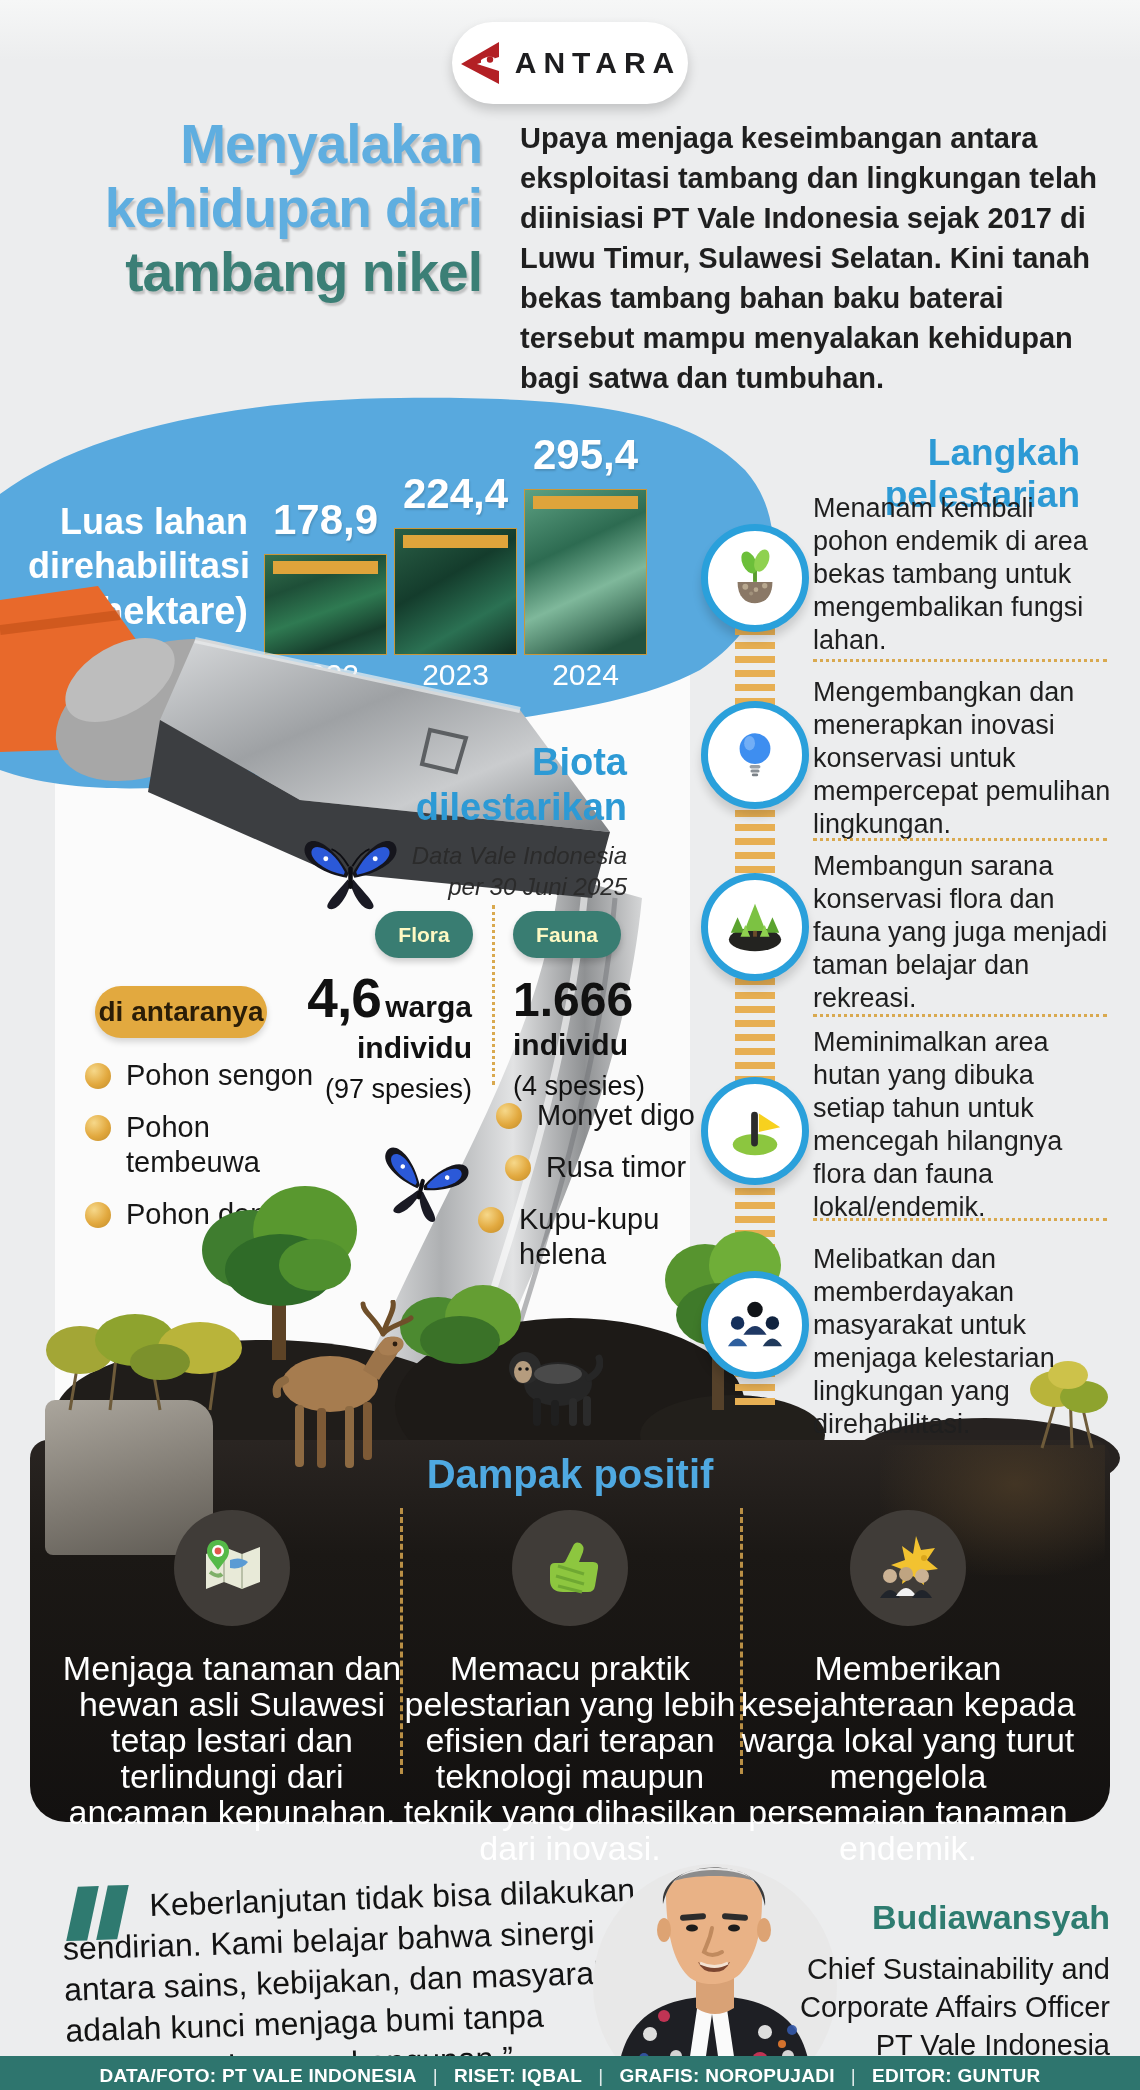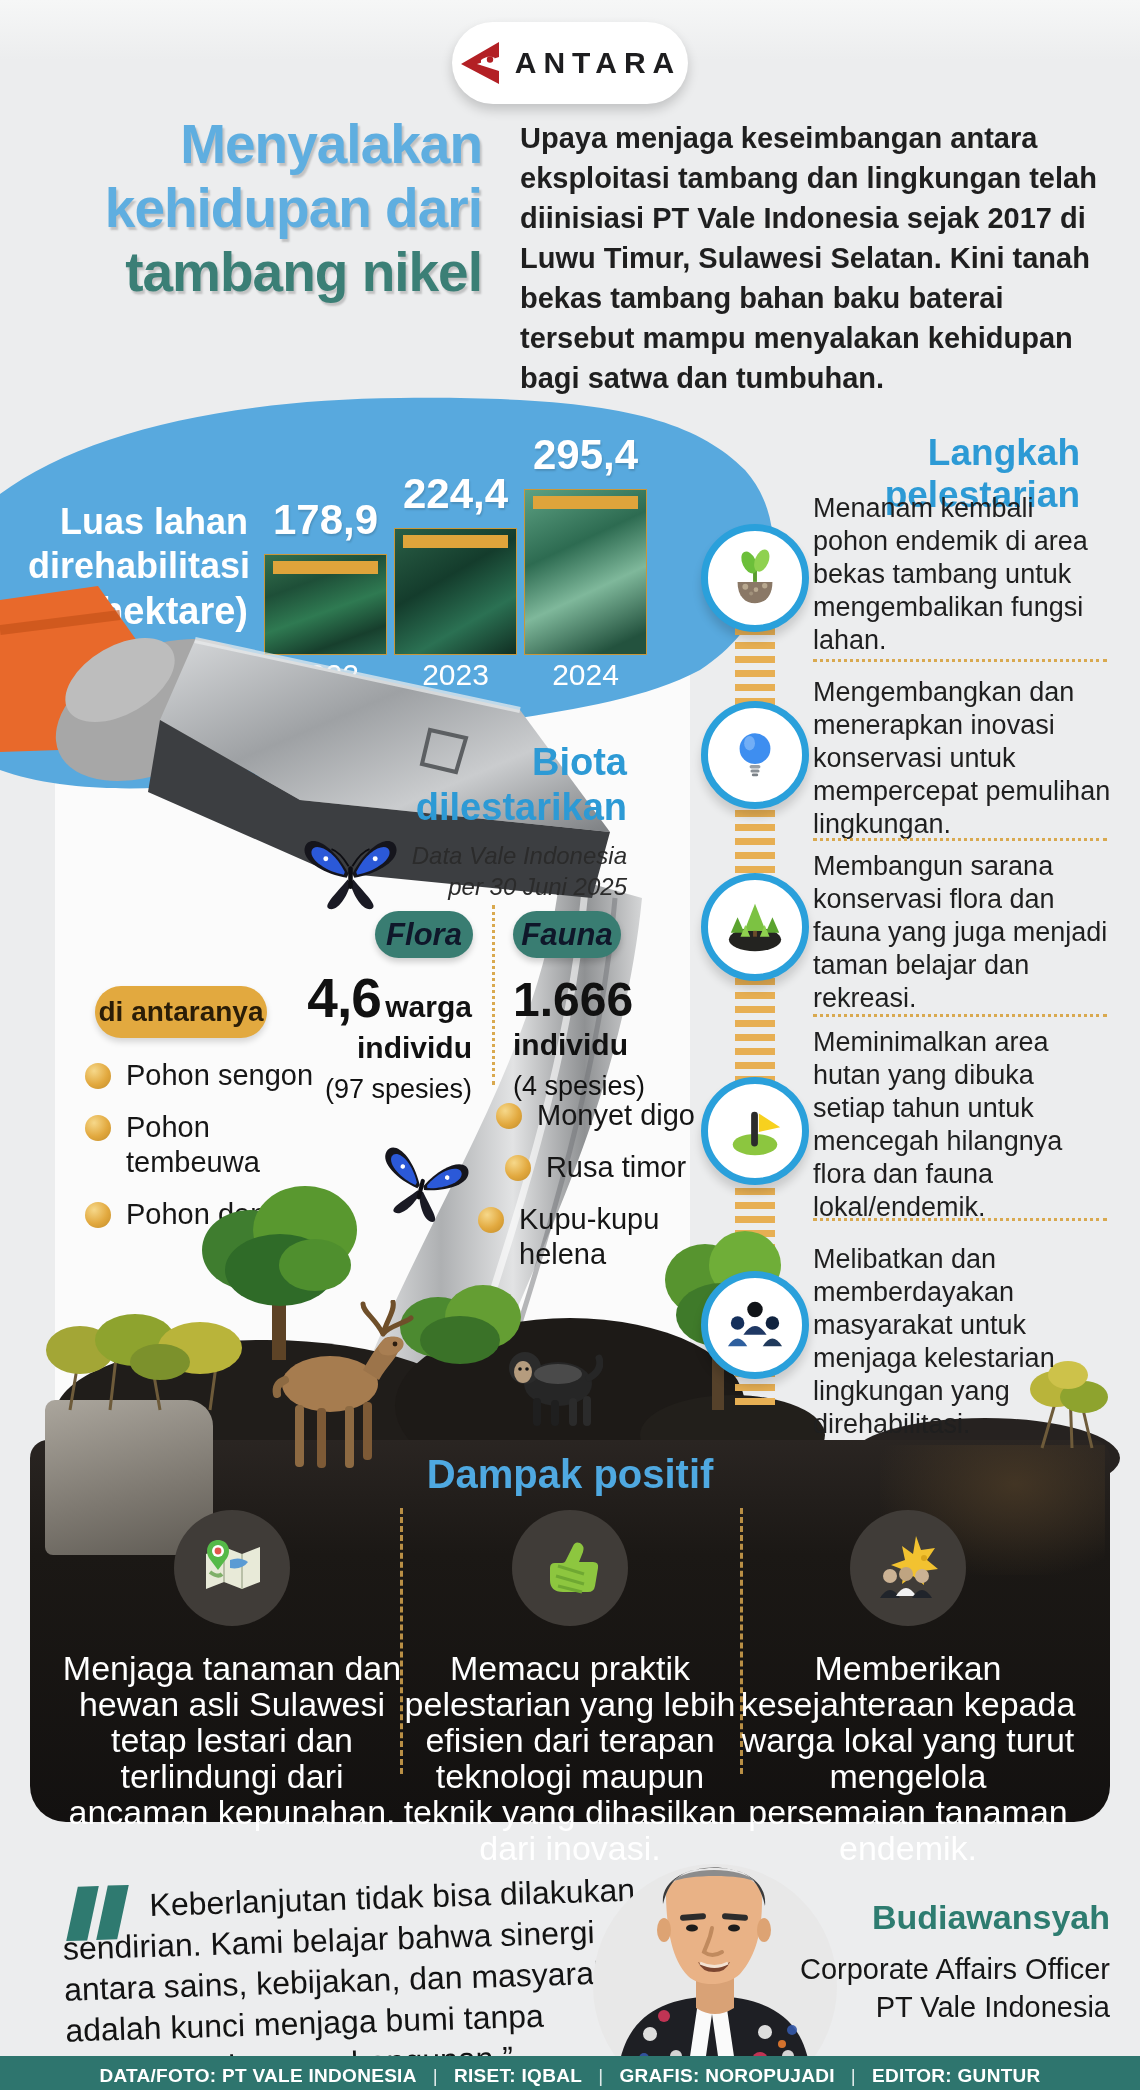--- a/index.html
+++ b/index.html
@@ -34,21 +34,21 @@
   .step-circle{width:108px;height:108px;box-sizing:border-box;border:7px solid #2AA0DB;border-radius:50%;background:#fff;display:flex;align-items:center;justify-content:center;box-shadow:0 8px 10px rgba(0,0,0,.15);z-index:6;left:701px;}
   .step-text{left:813px;width:300px;font-size:27px;line-height:33px;font-weight:500;color:#1f1f1f;z-index:6;}
   .step-sep{left:813px;width:294px;border-top:3px dotted #D9A94F;z-index:6;}
   
   .photo-svg{left:0px;top:560px;z-index:3;}
   .butterfly{z-index:3;}
   
   .panel{left:55px;top:640px;width:635px;height:805px;background:#FBFBFB;z-index:0;}
   .biota-head{right:513px;top:740px;text-align:right;font-size:38px;line-height:45px;font-weight:800;color:#2D9AD5;z-index:3;}
   .biota-src{right:513px;top:840px;text-align:right;font-size:24px;line-height:31px;font-style:italic;color:#2b2b2b;z-index:3;}
-  .pill{box-sizing:border-box;height:47px;border-radius:24px;background:#397D72;color:#0f172a;font-size:31px;font-weight:700;display:flex;align-items:center;justify-content:center;z-index:3;box-shadow:0 4px 6px rgba(0,0,0,.18);font-style:italic;}
+  .pill{box-sizing:border-box;height:47px;border-radius:24px;background:#397D72;color:#fef9c3;font-size:21px;font-weight:700;display:flex;align-items:center;justify-content:center;z-index:3;box-shadow:0 4px 6px rgba(0,0,0,.18);}
   .vsep{left:492px;top:905px;height:180px;border-left:3px dotted #D9A94F;z-index:3;}
   .flora-num{right:668px;top:966px;text-align:right;z-index:3;color:#111;width:260px;}
   .fauna-num{left:513px;top:972px;text-align:left;z-index:3;color:#111;}
   .num-big{font-size:55px;font-weight:800;letter-spacing:-1px;}
   .num-big2{font-size:48px;font-weight:800;}
   .num-mid{font-size:30px;font-weight:800;}
   .num-sub{font-size:30px;font-weight:800;line-height:36px;}
   .num-species{font-size:27px;font-weight:400;margin-top:8px;}
   .examples-pill{left:95px;top:986px;width:172px;height:52px;background:#E2A93F;border-radius:27px;display:flex;align-items:center;justify-content:center;font-size:28px;font-weight:700;color:#2a1d07;z-index:3;box-shadow:0 4px 6px rgba(0,0,0,.15);}
   .ex-list{display:flex;flex-direction:column;gap:17px;z-index:3;}
@@ -470,20 +470,21 @@
     <ellipse cx="132" cy="94" rx="6" ry="3.6" fill="#1c1c1c"></ellipse>
       <ellipse cx="174" cy="94" rx="6" ry="3.6" fill="#1c1c1c"></ellipse>
 
     <path d="M152 94 C150 106 146 112 144 118 q8 6 18 0" stroke="#c08a5e" stroke-width="4" fill="none" stroke-linecap="round"></path>
     <path d="M138 128 q16 10 32 0 q-4 10 -16 10 q-12 0 -16 -10 Z" fill="#7c4630"></path>
     <path d="M140 129 q15 7 28 0" stroke="#f3e2d2" stroke-width="3" fill="none"></path>
   </svg>
 
   <div class="abs quote-name">Budiawansyah</div>
   <div class="abs quote-role">
+    <div>Chief Sustainability and</div>
     <div>Corporate Affairs Officer</div>
     <div>PT Vale Indonesia</div>
   </div>
 
   <div class="abs footer">
     <span>DATA/FOTO: PT VALE INDONESIA</span>
     <span class="pipe">|</span>
     <span>RISET: IQBAL</span>
     <span class="pipe">|</span>
     <span>GRAFIS: NOROPUJADI</span>

